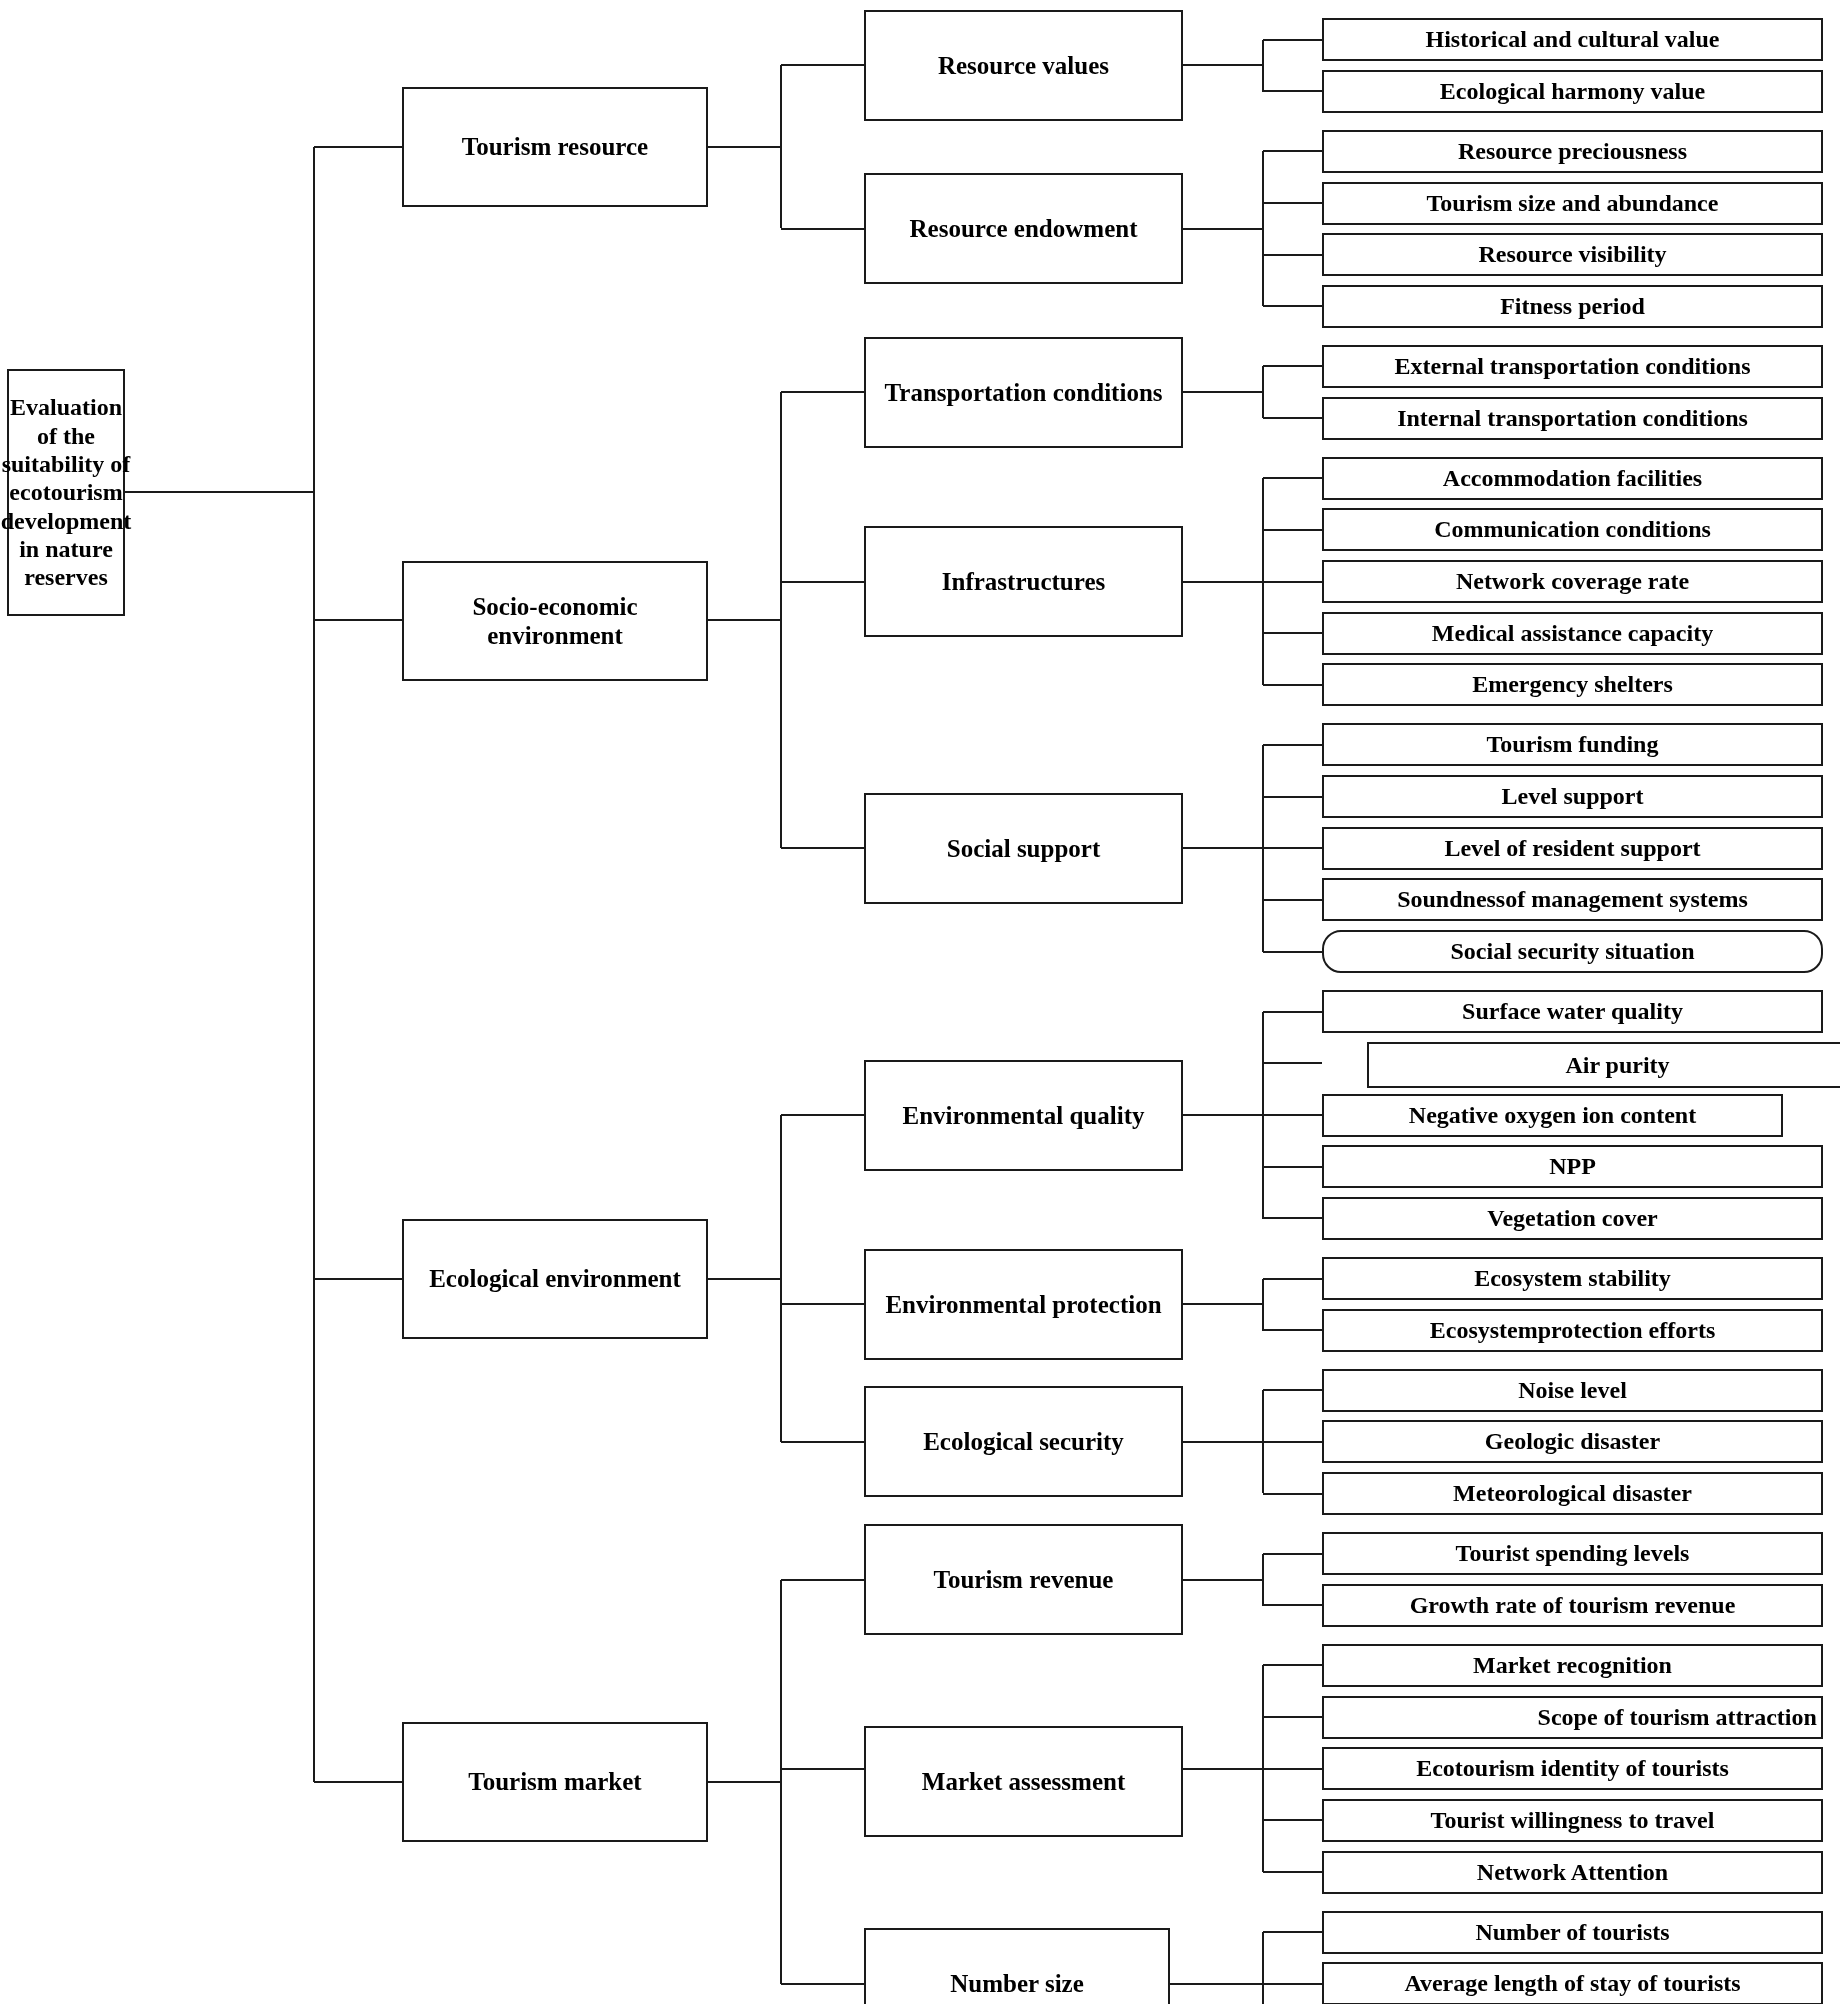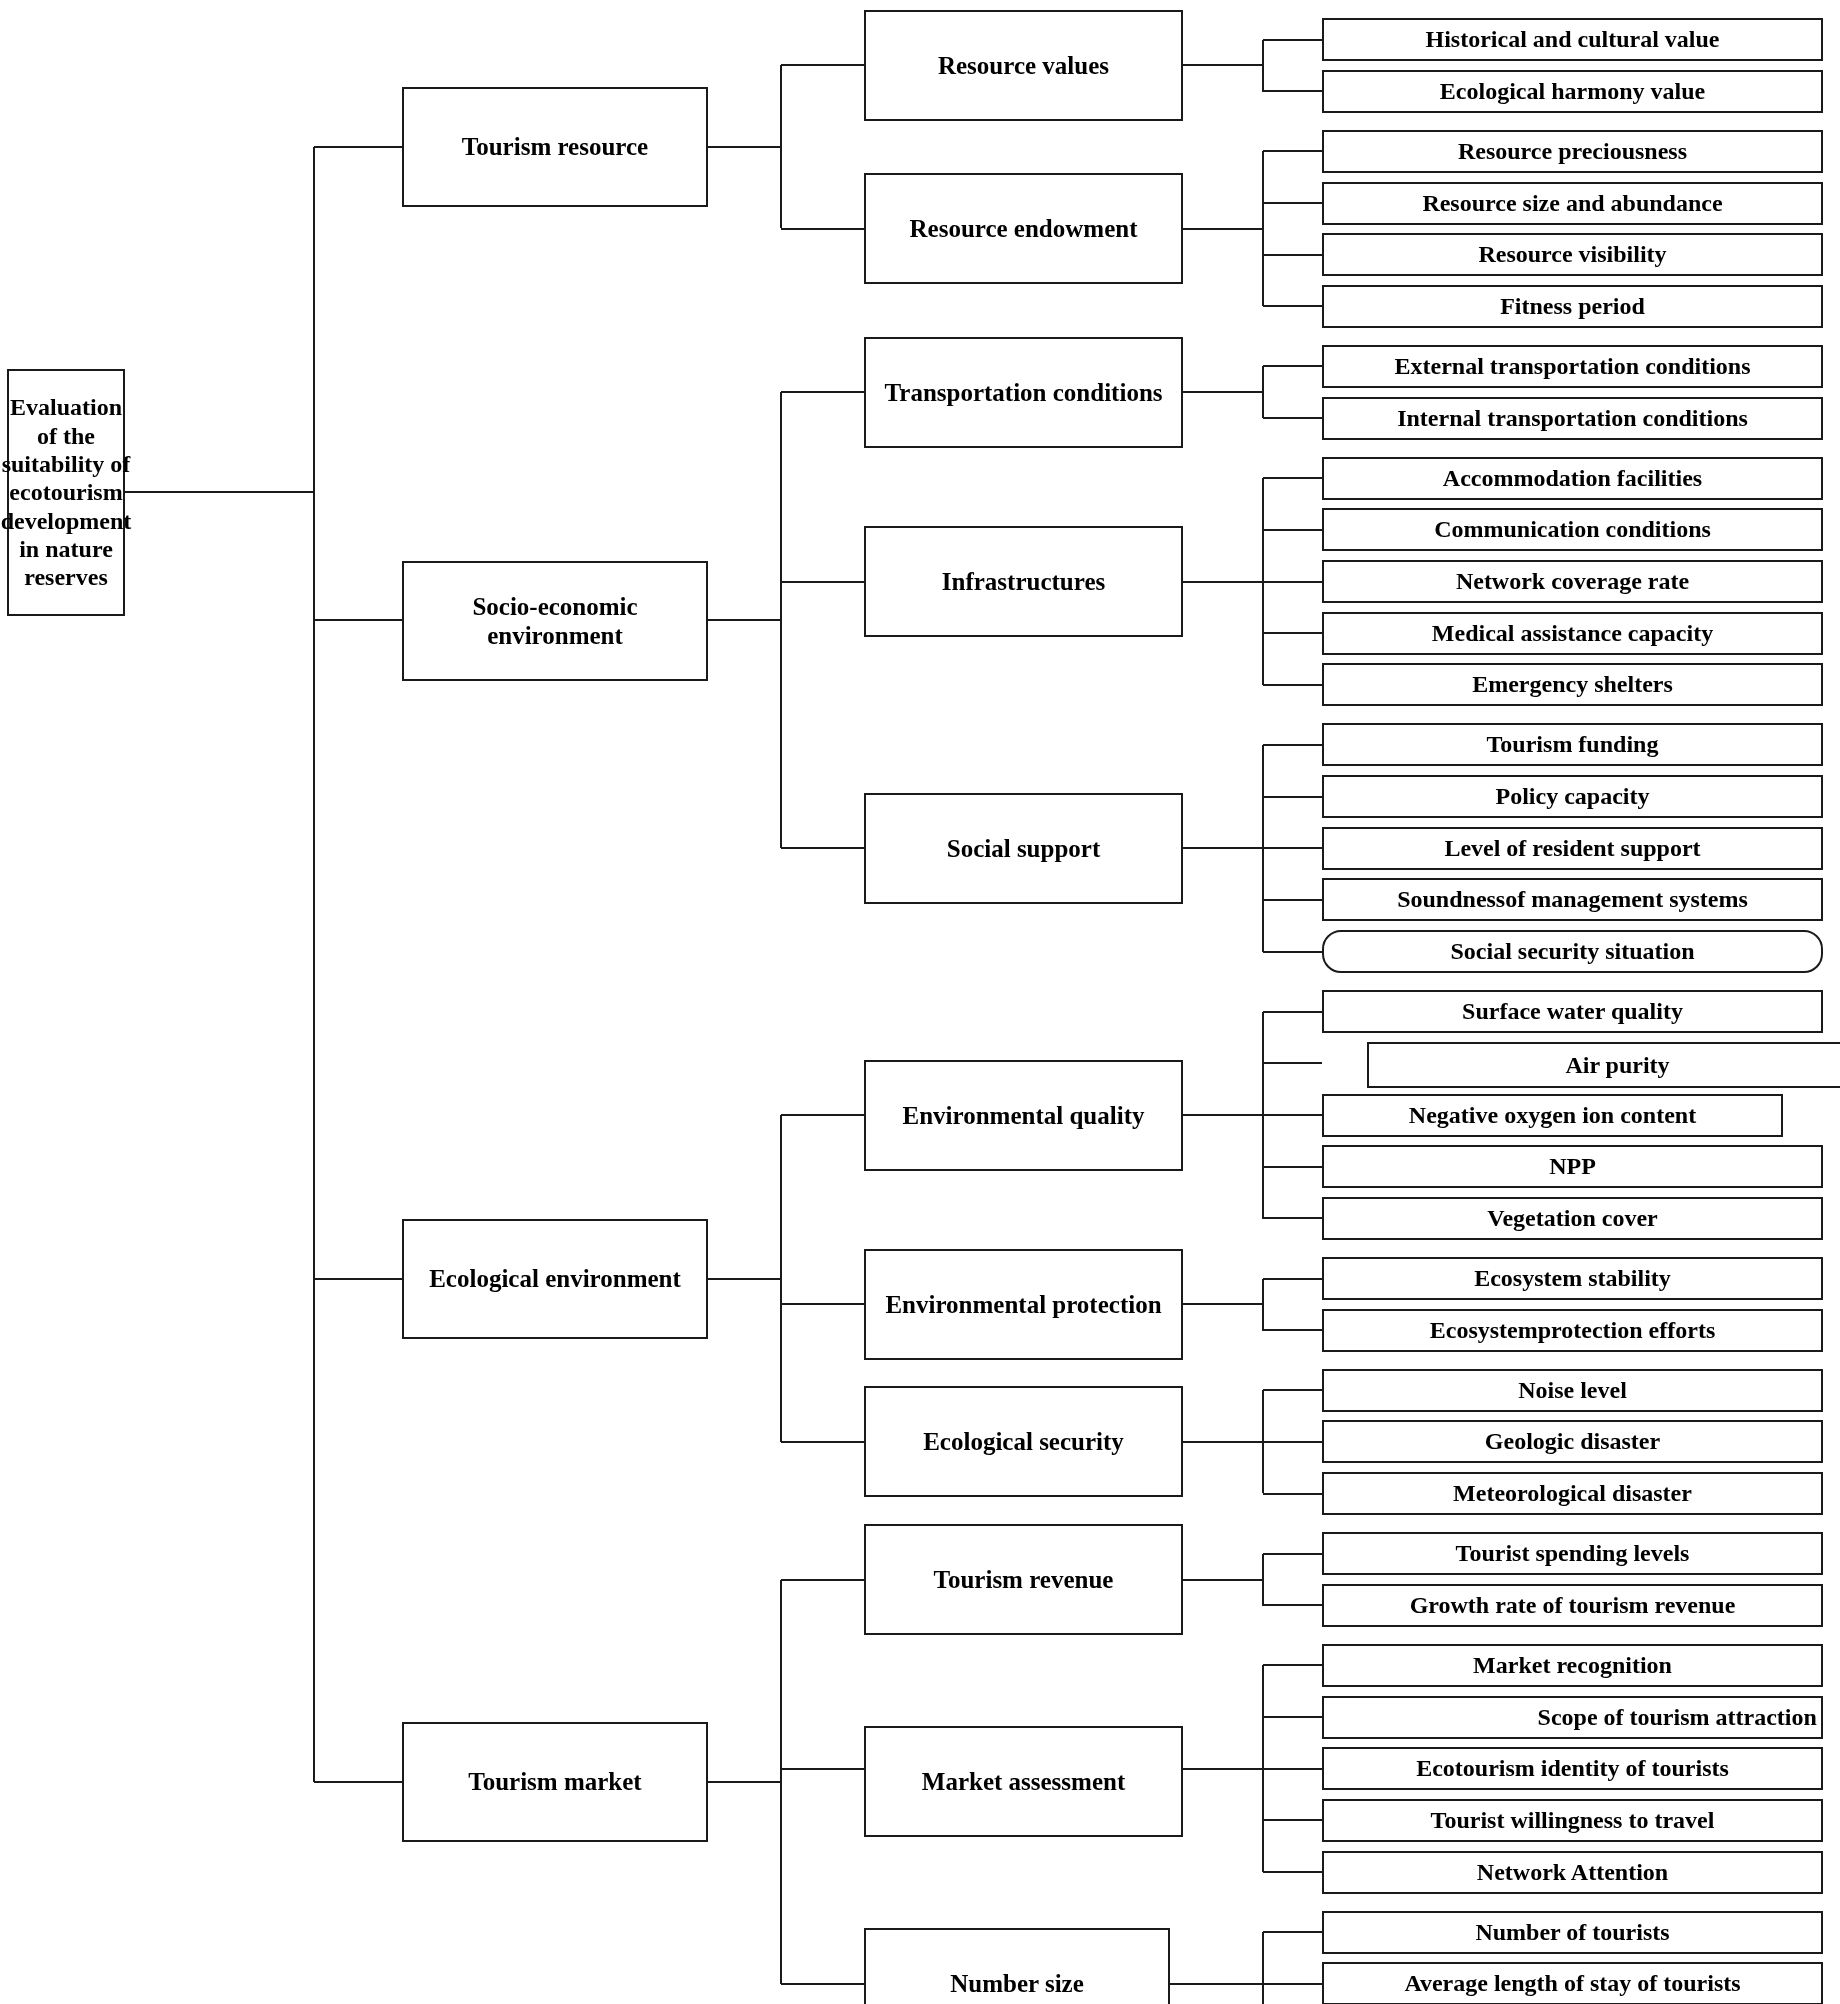--- a/index.html
+++ b/index.html
@@ -127,21 +127,21 @@
       <div class="box leaf" style="left: 1322px; top: 18px; width: 501px; height: 43px;">
         <span>Historical and cultural value</span>
       </div>
       <div class="box leaf" style="left: 1322px; top: 70px; width: 501px; height: 43px;">
         <span>Ecological harmony value</span>
       </div>
       <div class="box leaf" style="left: 1322px; top: 130px; width: 501px; height: 43px;">
         <span>Resource preciousness</span>
       </div>
       <div class="box leaf" style="left: 1322px; top: 182px; width: 501px; height: 43px;">
-        <span>Resource size and abundance</span>
+        <span>Tourism size and abundance</span>
       </div>
       <div class="box leaf" style="left: 1322px; top: 233px; width: 501px; height: 43px;">
         <span>Resource visibility</span>
       </div>
       <div class="box leaf" style="left: 1322px; top: 285px; width: 501px; height: 43px;">
         <span>Fitness period</span>
       </div>
       <div class="box leaf" style="left: 1322px; top: 345px; width: 501px; height: 43px;">
         <span>External transportation conditions</span>
       </div>
@@ -160,21 +160,21 @@
       <div class="box leaf" style="left: 1322px; top: 612px; width: 501px; height: 43px;">
         <span>Medical assistance capacity</span>
       </div>
       <div class="box leaf" style="left: 1322px; top: 663px; width: 501px; height: 43px;">
         <span>Emergency shelters</span>
       </div>
       <div class="box leaf" style="left: 1322px; top: 723px; width: 501px; height: 43px;">
         <span>Tourism funding</span>
       </div>
       <div class="box leaf" style="left: 1322px; top: 775px; width: 501px; height: 43px;">
-        <span>Policy capacity</span>
+        <span>Level support</span>
       </div>
       <div class="box leaf" style="left: 1322px; top: 827px; width: 501px; height: 43px;">
         <span>Level of resident support</span>
       </div>
       <div class="box leaf" style="left: 1322px; top: 878px; width: 501px; height: 43px;">
         <span>Soundnessof management systems</span>
       </div>
       <div class="box leaf" style="left: 1322px; top: 930px; width: 501px; height: 43px; border-radius: 19px;">
         <span>Social security situation</span>
       </div>

